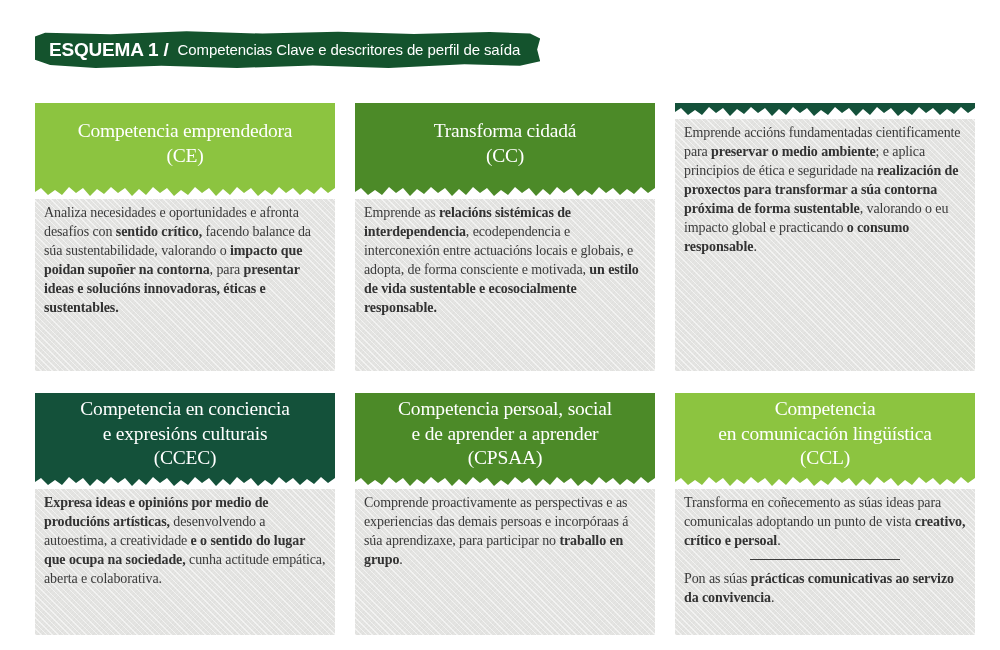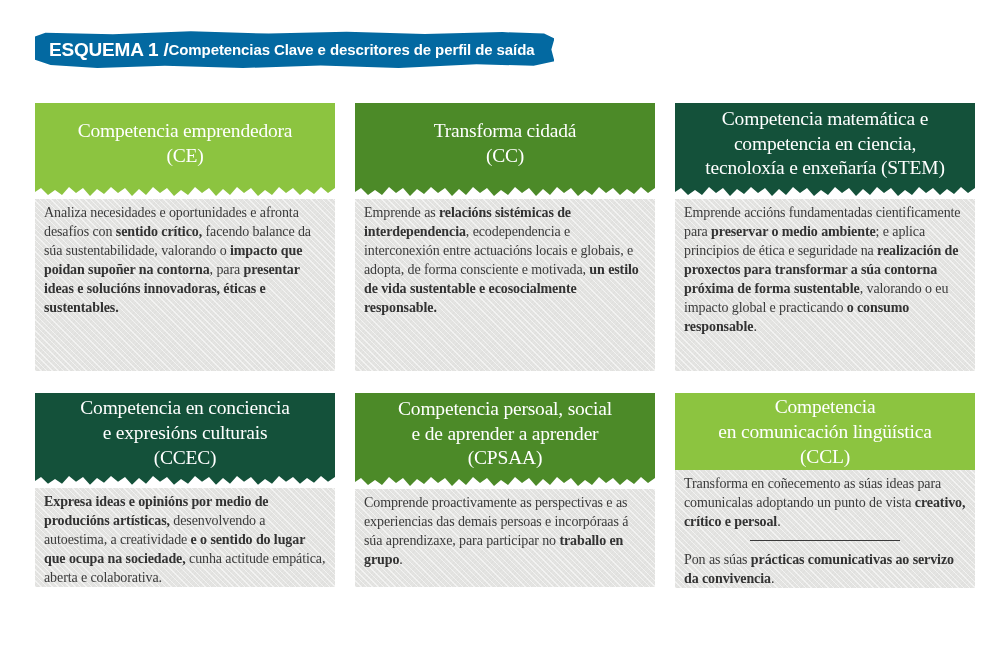--- a/index.html
+++ b/index.html
@@ -7,46 +7,47 @@
   body {
     background: #ffffff;
     font-family: "Liberation Sans", sans-serif;
     overflow: hidden;
   }
 
   
   .esquema-bar {
     display: inline-flex;
     align-items: center;
+    gap: 9px;
     margin: 31px 0 0 35px;
     height: 37px;
     padding: 0 20px 0 14px;
-    background: #0369a1;
+    background: #14532d;
     color: #ffffff;
     white-space: nowrap;
     clip-path: polygon(0% 15%, 2% 5%, 15% 9%, 30% 1%, 45% 7%, 60% 2%, 75% 8%,
                        90% 3%, 98% 7%, 100% 20%, 99.4% 50%, 100% 82%, 96% 94%,
                        85% 90%, 70% 100%, 55% 93%, 40% 100%, 25% 94%, 12% 100%,
                        3% 92%, 0% 78%);
   }
   .bar-label { font-size: 19px; font-weight: 700; letter-spacing: -0.2px; }
-  .bar-title { font-size: 15px; font-weight: 700; letter-spacing: -0.1px; }
+  .bar-title { font-size: 15px; font-weight: 400; letter-spacing: -0.1px; }
 
   
   .grid {
     margin: 35px 0 0 35px;
     display: grid;
     grid-template-columns: repeat(3, 300px);
     column-gap: 20px;
     row-gap: 22px;
     font-family: Liberation Serif, serif;
   }
   .card { display: flex; flex-direction: column; }
   .row1 { height: 268px; }
-  .row2 { height: 194px; }
+  .row2 { height: 242px; }
 
   .theme-light  { --c: #8cc440; }
   .theme-medium { --c: #4c8a28; }
   .theme-dark   { --c: #14513a; }
 
   .card-header {
     background: var(--c);
     height: 80px;
     display: flex;
     align-items: center;
@@ -120,25 +121,20 @@
     </div>
     <svg class="torn" viewBox="0 0 300 16" preserveAspectRatio="none" aria-hidden="true">
       <path d="M0,0 L300,0 L300,5 L293,10 L286,4 L279,11 L272,6 L265,12 L258,5 L251,10 L244,4 L237,12 L230,7 L223,13 L216,5 L209,10 L202,4 L195,12 L188,6 L181,13 L174,5 L167,10 L160,4 L153,12 L146,7 L139,13 L132,5 L125,10 L118,4 L111,12 L104,6 L97,13 L90,5 L83,10 L76,4 L69,11 L62,6 L55,13 L48,5 L41,10 L34,4 L27,12 L20,7 L13,12 L6,5 L0,9 Z"></path>
     </svg>
     <div class="card-body">
       <p class="par"><span>Emprende as </span><b>relacións sistémicas de interdependencia</b><span>, ecodependencia e interconexión entre actuacións locais e globais, e adopta, de forma consciente e motivada, </span><b>un estilo de vida sustentable e ecosocialmente responsable.</b></p>
     </div>
   </section>
 
   <section class="card row1 theme-dark">
-    <div class="card-header">
-      <h2 class="card-title">Competencia matemática e
-competencia en ciencia,
-tecnoloxía e enxeñaría (STEM)</h2>
-    </div>
     <svg class="torn" viewBox="0 0 300 16" preserveAspectRatio="none" aria-hidden="true">
       <path d="M0,0 L300,0 L300,5 L293,10 L286,4 L279,11 L272,6 L265,12 L258,5 L251,10 L244,4 L237,12 L230,7 L223,13 L216,5 L209,10 L202,4 L195,12 L188,6 L181,13 L174,5 L167,10 L160,4 L153,12 L146,7 L139,13 L132,5 L125,10 L118,4 L111,12 L104,6 L97,13 L90,5 L83,10 L76,4 L69,11 L62,6 L55,13 L48,5 L41,10 L34,4 L27,12 L20,7 L13,12 L6,5 L0,9 Z"></path>
     </svg>
     <div class="card-body">
       <p class="par"><span>Emprende accións fundamentadas cientificamente para </span><b>preservar o medio ambiente</b><span>; e aplica principios de ética e seguridade na </span><b>realización de proxectos para transformar a súa contorna próxima de forma sustentable</b><span>, valorando o eu impacto global e practicando </span><b>o consumo responsable</b><span>.</span></p>
     </div>
   </section>
 
   <section class="card row2 theme-dark">
     <div class="card-header">

